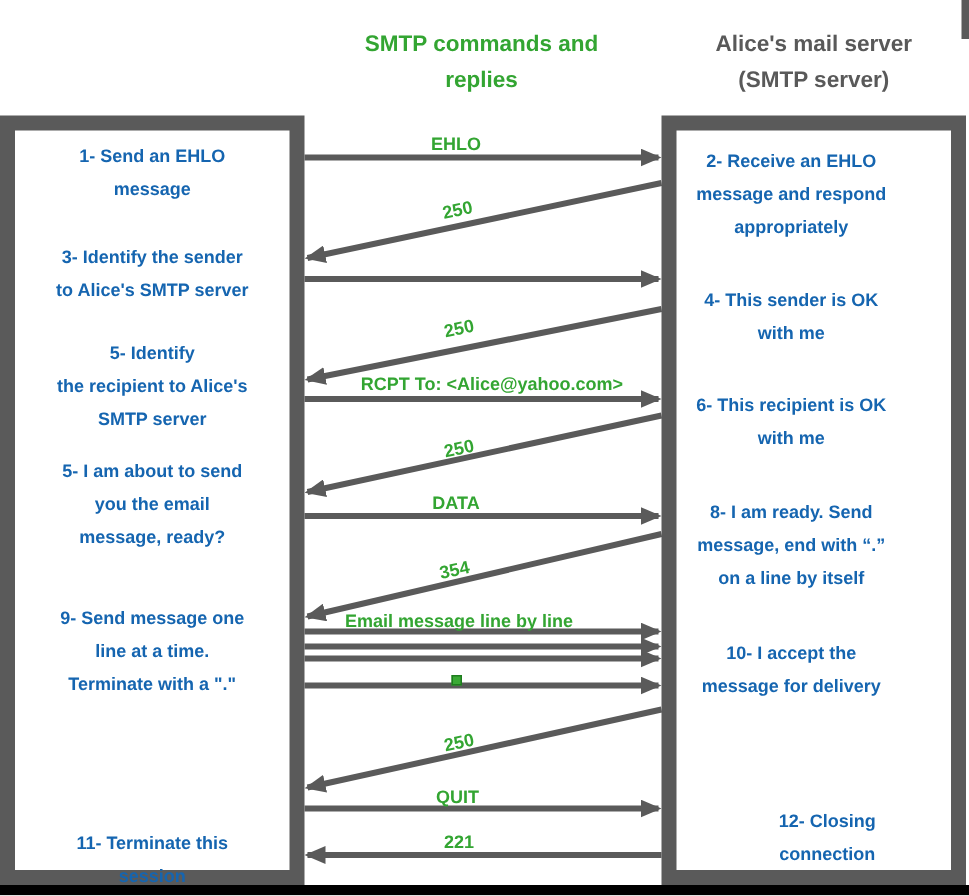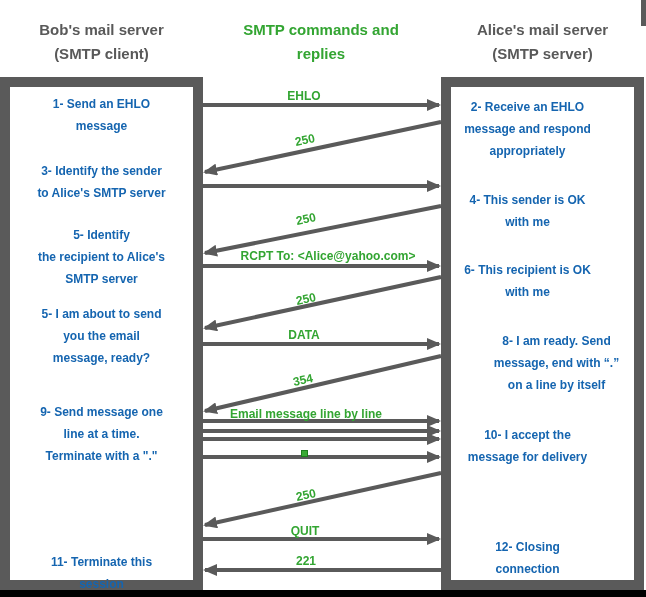--- a/index.html
+++ b/index.html
@@ -37,22 +37,20 @@
   }
   .edge-strip{
     position:absolute;left:641px;top:0;width:5px;height:26px;background:#5a5a5a;z-index:5;
   }
 </style>
 </head>
 <body>
 
 <div id="canvas">
 
-  <div class="title" style="left:0;width:203px;">Bob's mail server
-(SMTP client)</div>
   <div class="title green" style="left:221px;width:200px;">SMTP commands and
 replies</div>
   <div class="title" style="left:441px;width:203px;">Alice's mail server
 (SMTP server)</div>
 
   <div class="lifeline-box" style="left:0;"></div>
   <div class="lifeline-box" style="left:441px;"></div>
 
   <div class="step client" style="top:93px;">1- Send an EHLO
 message</div>
@@ -70,26 +68,26 @@
   <div class="step client" style="top:523px;margin-top:28px;">11- Terminate this
 session</div>
 
   <div class="step server" style="top:96px;">2- Receive an EHLO
 message and respond
 appropriately</div>
   <div class="step server" style="top:189px;">4- This sender is OK
 with me</div>
   <div class="step server" style="top:259px;">6- This recipient is OK
 with me</div>
-  <div class="step server" style="top:330px;padding-left:29px;">8-  I am ready. Send
+  <div class="step server" style="top:330px;">8-  I am ready. Send
 message, end with “.”
 on a line by itself</div>
   <div class="step server" style="top:424px;">10-  I accept the
 message for delivery</div>
-  <div class="step server" style="top:536px;">12-  Closing
+  <div class="step server" style="top:536px;padding-left:24px;">12-  Closing
 connection</div>
 
   <svg id="arrows" width="646" height="597" viewBox="0 0 646 597">
     <defs>
       <marker id="ah" markerWidth="14" markerHeight="12" refX="12" refY="6" orient="auto" markerUnits="userSpaceOnUse">
         <path d="M0,0 L14,6 L0,12 z" fill="#5a5a5a"></path>
       </marker>
     </defs>
     <g stroke="#5a5a5a" stroke-width="4">
       <line x1="203" y1="105" x2="439" y2="105" marker-end="url(#ah)"></line>

